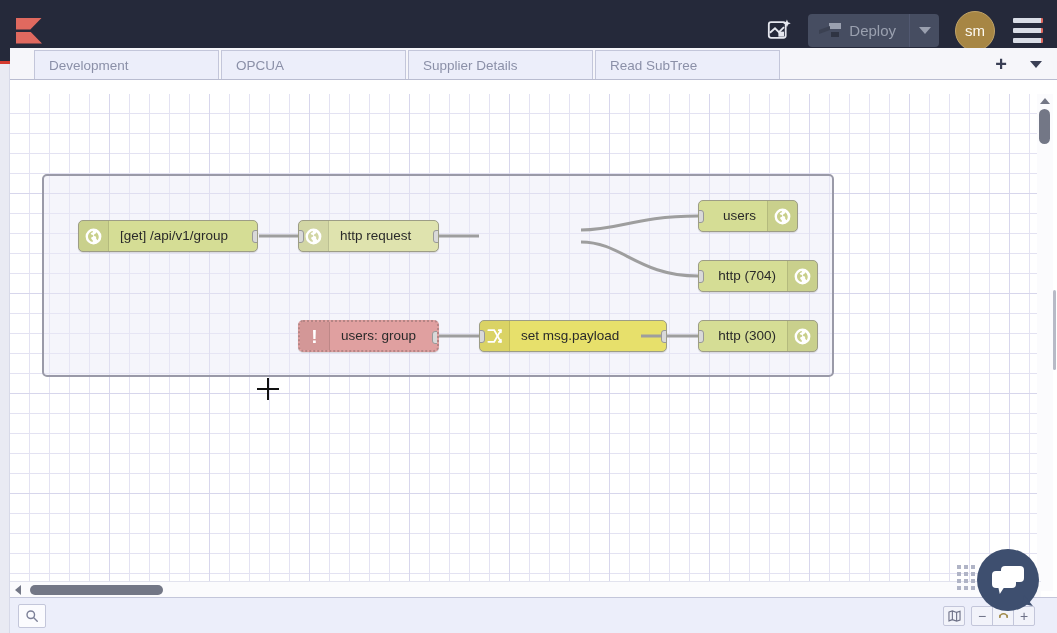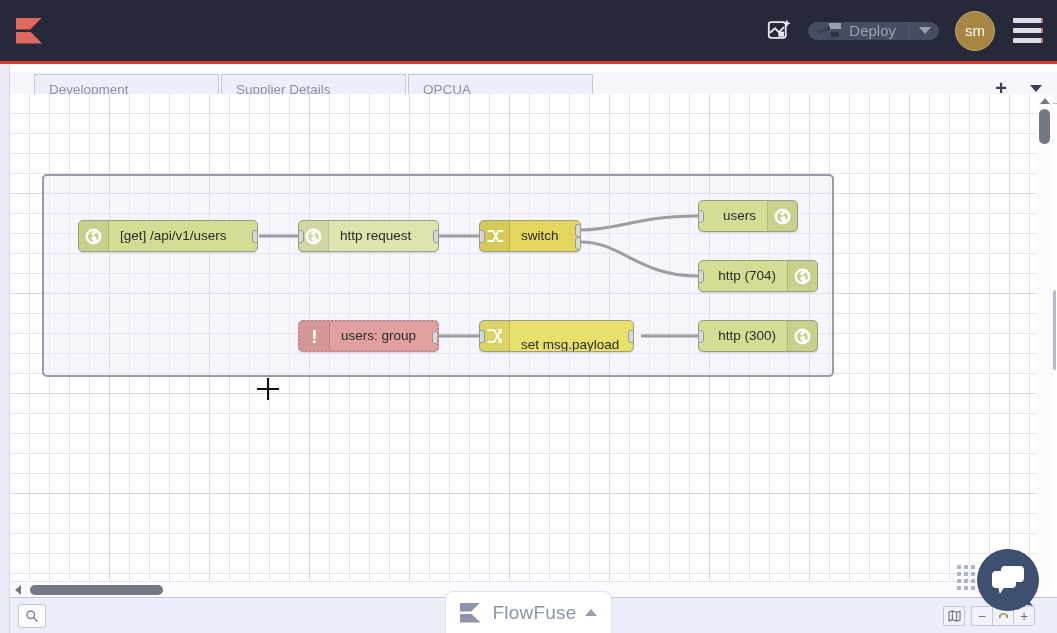--- a/index.html
+++ b/index.html
@@ -37,22 +37,22 @@
     margin-left: auto; display: flex; align-items: center; gap: 0;
     padding-right: 14px;
   }
   .icon-btn-assist {
     width: 42px; height: 42px; display: flex; align-items: center;
     justify-content: center; margin-right: 8px;
   }
   .assist-svg { width: 27px; height: 27px; }
 
   .deploy-btn {
-    display: flex; align-items: center; height: 18px;
-    background: #464d61; border-radius: 9px; overflow: hidden;
+    display: flex; align-items: center; height: 33px;
+    background: #464d61; border-radius: 4px; overflow: hidden;
     margin-right: 16px;
   }
   .deploy-main {
     display: flex; align-items: center; gap: 8px;
     padding: 0 13px 0 11px; height: 33px;
   }
   .deploy-icon { position: relative; width: 22px; height: 15px; }
   .deploy-icon i {
     position: absolute; background: #878d9e; display: block;
   }
@@ -86,21 +86,21 @@
   }
 
   
   .left-strip {
     position: absolute; left: 0; top: 64px; width: 10px; height: 569px;
     background: #e9eaf3; border-right: 1px solid #d7d9e8;
   }
 
   
   .tabbar {
-    position: absolute; left: 10px; top: 72px; width: 1047px; height: 32px;
+    position: absolute; left: 10px; top: 48px; width: 1047px; height: 32px;
     background: #f6f6fa; display: flex; align-items: flex-end;
     border-bottom: 1px solid #b9bcd0;
   }
   .tab {
     height: 29px; display: flex; align-items: center; padding: 0 14px;
     font-size: 13.5px; color: #8b90a8; background: #eceefa;
     border: 1px solid #c3c6da; border-bottom: none; margin-right: 2px;
     min-width: 185px; white-space: nowrap;
   }
   .tab.active {
@@ -367,24 +367,27 @@
   </div>
 
   <div class="red-bar"></div>
   <div class="left-strip"></div>
 
   <div class="tabbar">
     <div class="tab">
         <span>Development</span>
       </div>
     <div class="tab">
+        <span>OPCUA</span>
+      </div>
+    <div class="tab">
         <span>Supplier Details</span>
       </div>
     <div class="tab">
-        <span>OPCUA</span>
+        <span>Read SubTree</span>
       </div>
 
     <div class="tab-actions">
       <div class="tab-add">+</div>
       <div class="tab-menu">
         <span class="caret-sm"></span>
       </div>
     </div>
   </div>
 
@@ -403,46 +406,34 @@
       <path class="wire" d="M 631,242 C 655,242 668,242 688,242"></path>
     </svg>
 
     <div class="node n-httpin" style="left:68px; top:126px; width:180px;">
       <span class="port out" style="top:9px;"></span>
       <span class="ico left">
         <svg class="globe" viewBox="0 0 24 24" fill="#ffffff">
           <path d="M12 2a10 10 0 1 0 0 20 10 10 0 0 0 0-20zm-1 3.2c.4.6.2 1.3-.3 1.7-.6.4-1.4.2-1.9.8-.4.6 0 1.4.5 1.8.6.5 1.5.4 2.1.9.5.5.3 1.4-.2 1.9-.6.5-1.5.4-2 1-.4.6-.2 1.4.2 2 .5.7 1.4 1 1.7 1.8.2.6 0 1.3-.3 1.9-2.8-.5-5-2.7-5.6-5.4-.6-2.8.6-5.8 3-7.3.8-.5 1.8-.9 2.8-1.1zm4.4 1.4c1.9 1.2 3.1 3.4 3.2 5.7.1 1.6-.5 3.2-1.5 4.4-.5-.6-1.3-1-1.6-1.8-.3-.8.1-1.7-.3-2.4-.4-.7-1.3-.8-2-1.1-.5-.3-.9-.9-.7-1.5.2-.7 1-.9 1.6-1.2.7-.3 1.2-1 1.3-1.8z"></path>
         </svg>
       </span>
-      <span class="lbl">[get] /api/v1/users</span>
+      <span class="lbl">[get] /api/v1/group</span>
     </div>
 
     <div class="node n-httpreq" style="left:288px; top:126px; width:141px;">
       <span class="port in" style="top:9px;"></span>
       <span class="port out" style="top:9px;"></span>
       <span class="ico left">
         <svg class="globe" viewBox="0 0 24 24" fill="#ffffff">
           <path d="M12 2a10 10 0 1 0 0 20 10 10 0 0 0 0-20zm-1 3.2c.4.6.2 1.3-.3 1.7-.6.4-1.4.2-1.9.8-.4.6 0 1.4.5 1.8.6.5 1.5.4 2.1.9.5.5.3 1.4-.2 1.9-.6.5-1.5.4-2 1-.4.6-.2 1.4.2 2 .5.7 1.4 1 1.7 1.8.2.6 0 1.3-.3 1.9-2.8-.5-5-2.7-5.6-5.4-.6-2.8.6-5.8 3-7.3.8-.5 1.8-.9 2.8-1.1zm4.4 1.4c1.9 1.2 3.1 3.4 3.2 5.7.1 1.6-.5 3.2-1.5 4.4-.5-.6-1.3-1-1.6-1.8-.3-.8.1-1.7-.3-2.4-.4-.7-1.3-.8-2-1.1-.5-.3-.9-.9-.7-1.5.2-.7 1-.9 1.6-1.2.7-.3 1.2-1 1.3-1.8z"></path>
         </svg>
       </span>
       <span class="lbl">http request</span>
     </div>
 
-    <div class="node n-switch" style="left:469px; top:126px; width:102px;">
-      <span class="port in" style="top:9px;"></span>
-      <span class="port out" style="top:3px;"></span>
-      <span class="port out" style="top:16px;"></span>
-      <span class="ico left">
-        <svg class="switch-ico" viewBox="0 0 24 24" fill="none" stroke="#ffffff" stroke-width="2.2" stroke-linecap="round">
-          <path d="M4 6 L10 6 L16 18 L21 18"></path>
-          <path d="M4 18 L10 18 L16 6 L21 6"></path>
-        </svg>
-      </span>
-      <span class="lbl">switch</span>
-    </div>
 
     <div class="node n-resp" style="left:688px; top:106px; width:100px;">
       <span class="port in" style="top:9px;"></span>
       <span class="lbl" style="justify-content:flex-end;">users</span>
       <span class="ico right">
         <svg class="globe" viewBox="0 0 24 24" fill="#ffffff">
           <path d="M12 2a10 10 0 1 0 0 20 10 10 0 0 0 0-20zm-1 3.2c.4.6.2 1.3-.3 1.7-.6.4-1.4.2-1.9.8-.4.6 0 1.4.5 1.8.6.5 1.5.4 2.1.9.5.5.3 1.4-.2 1.9-.6.5-1.5.4-2 1-.4.6-.2 1.4.2 2 .5.7 1.4 1 1.7 1.8.2.6 0 1.3-.3 1.9-2.8-.5-5-2.7-5.6-5.4-.6-2.8.6-5.8 3-7.3.8-.5 1.8-.9 2.8-1.1zm4.4 1.4c1.9 1.2 3.1 3.4 3.2 5.7.1 1.6-.5 3.2-1.5 4.4-.5-.6-1.3-1-1.6-1.8-.3-.8.1-1.7-.3-2.4-.4-.7-1.3-.8-2-1.1-.5-.3-.9-.9-.7-1.5.2-.7 1-.9 1.6-1.2.7-.3 1.2-1 1.3-1.8z"></path>
         </svg>
       </span>
     </div>
@@ -458,21 +449,21 @@
     </div>
 
     <div class="node n-catch" style="left:288px; top:226px; width:141px;">
       <span class="port out" style="top:9px;"></span>
       <span class="ico left">
         <span class="bang">!</span>
       </span>
       <span class="lbl">users: group</span>
     </div>
 
-    <div class="node n-change" style="left:469px; top:226px; width:155px;align-items:flex-end;">
+    <div class="node n-change" style="left:469px; top:226px; width:188px;">
       <span class="port in" style="top:9px;"></span>
       <span class="port out" style="top:9px;"></span>
       <span class="ico left">
         <svg class="change-ico" viewBox="0 0 24 24" fill="none" stroke="#ffffff" stroke-width="2.2" stroke-linecap="round">
           <path d="M4 5 L11 5 L19 19"></path>
           <path d="M4 19 L11 19 L19 5"></path>
           <path d="M19 5 L16.5 5 M19 5 L19 7.5"></path>
           <path d="M19 19 L16.5 19 M19 19 L19 16.5"></path>
         </svg>
       </span>
@@ -505,28 +496,20 @@
 
   <div class="footer">
     <div class="search-box">
       <svg class="mag" viewBox="0 0 16 16" fill="none" stroke="#7c8098" stroke-width="1.6">
         <circle cx="6.6" cy="6.6" r="4.3"></circle>
         <path d="M10 10 L14 14" stroke-linecap="round"></path>
       </svg>
     </div>
   </div>
 
-  <div class="ff-badge">
-    <span class="ff-logo">
-      <i class="fa"></i>
-        <i class="fb"></i>
-    </span>
-    <span class="ff-name">FlowFuse</span>
-    <span class="chev-up"></span>
-  </div>
 
   <div class="drag-dots">
     <i></i>
       <i></i>
       <i></i>
       <i></i>
       <i></i>
       <i></i>
       <i></i>
       <i></i>

